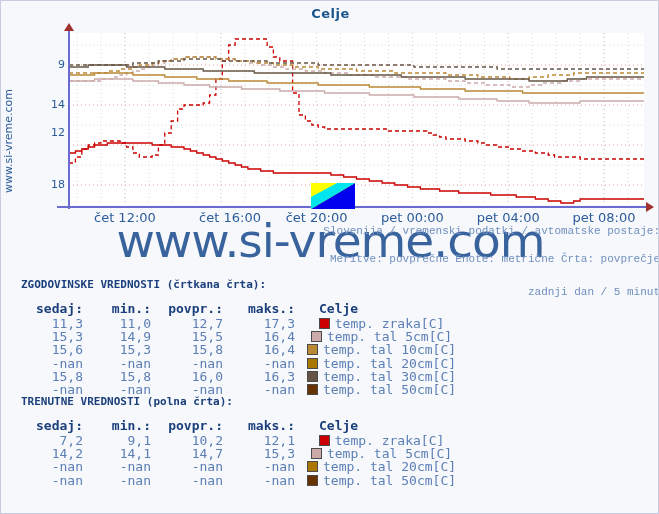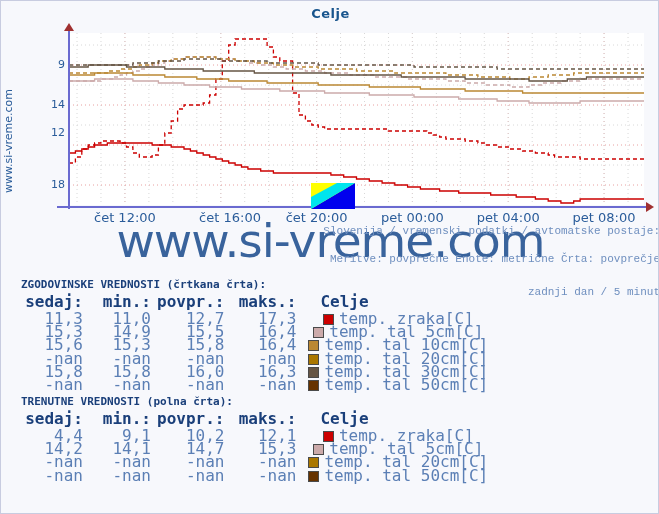--- a/index.html
+++ b/index.html
@@ -156,22 +156,22 @@
   .tbl-heading {
     color: #1a3f7a;
     font-family: "DejaVu Sans Mono", monospace;
     font-size: 11px;
     font-weight: bold;
     white-space: pre;
   }
   table.vals {
     border-collapse: collapse;
     font-family: "DejaVu Sans Mono", monospace;
-    font-size: 16px;
-    margin-top: 1px;
+    font-size: 13px;
+    margin-top: 10px;
   }
   table.vals th {
     color: #1a3f7a;
     font-weight: bold;
     text-align: right;
     padding: 0 6px 1px 0;
     white-space: nowrap;
   }
   table.vals th.lbl-head {
     text-align: left;
@@ -359,21 +359,21 @@
           <tr>
         <th class="col-sedaj">sedaj:</th>
         <th class="col-min">min.:</th>
         <th class="col-povpr">povpr.:</th>
         <th class="col-maks">maks.:</th>
         <th class="lbl-head">Celje</th>
       </tr>
         </thead>
       <tbody>
           <tr>
-            <td>4,4</td>
+            <td>7,2</td>
             <td>9,1</td>
             <td>10,2</td>
             <td>12,1</td>
             <td class="serie"><span class="swatch" style="background: rgb(204, 0, 0);"></span>temp. zraka[C]</td>
           </tr>
           <tr>
             <td>14,2</td>
             <td>14,1</td>
             <td>14,7</td>
             <td>15,3</td>

